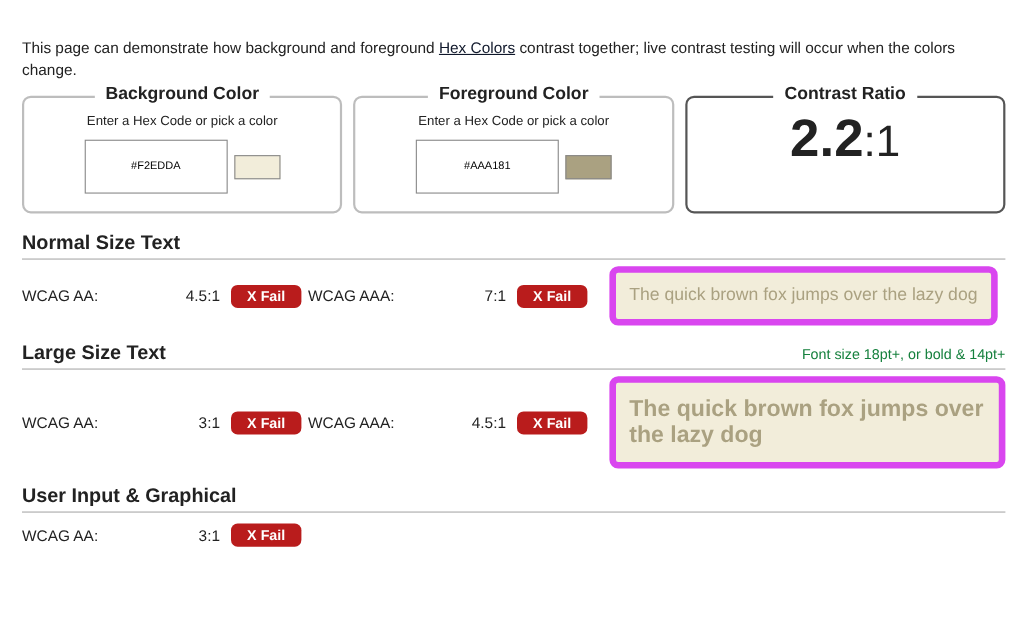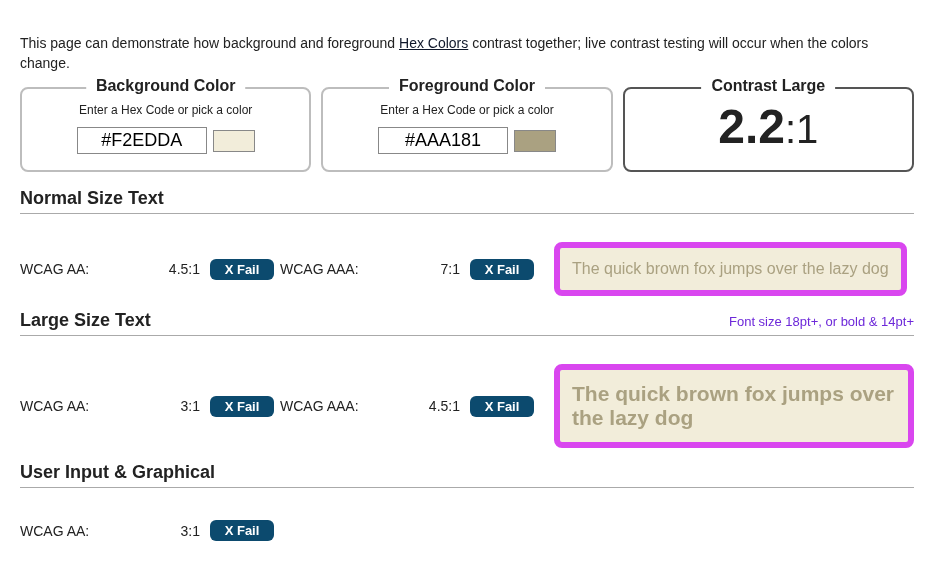--- a/index.html
+++ b/index.html
@@ -34,48 +34,48 @@
     font-size: 16px;
     white-space: nowrap;
   }
   .field-inner { text-align: center; }
   .hint { font-size: 12px; margin: 4px 0 10px; }
   .color-row { display: flex; gap: 6px; justify-content: center; align-items: center; }
   .hex-input {
     width: 130px;
     text-align: center;
     font-family: Verdana, Geneva, sans-serif;
-    font-size: 18px;
-    padding: 2px 4px;
+    font-size: 10px;
+    padding: 18px 4px;
     border: 1px solid #888;
   }
   .swatch {
     width: 42px; height: 22px;
     border: 1px solid #888;
   }
   .ratio-val {
     text-align: center;
     font-weight: bold;
     line-height: 1;
     padding: 4px 0 2px;
   }
   .ratio-val .big { font-size: 48px; }
   .ratio-val .sm  { font-size: 40px; font-weight: normal; }
   .section { margin-top: 14px; }
   .section-head {
     display: flex; justify-content: space-between; align-items: baseline;
-    border-bottom: 1px solid #aaa; margin-bottom: 28px;
+    border-bottom: 1px solid #aaa; margin-bottom: 6px;
   }
   .section-head h2 { font-size: 18px; margin: 0 0 4px 0; font-weight: bold; }
-  .section-note { font-size: 13px; color: #6d28d9; }
+  .section-note { font-size: 13px; color: #15803d; }
   .row { display: flex; align-items: center; margin: 4px 0; }
   .row .lbl { width: 120px; }
   .row .req { width: 70px; text-align: right; padding-right: 10px; }
   .badge {
-    background: #0c4a6e;
+    background: #b91c1c;
     color: #fff;
     border-radius: 6px;
     padding: 3px 12px;
     font-weight: bold;
     font-size: 13px;
     display: inline-block;
     min-width: 64px;
     text-align: center;
   }
   .sample-box {
@@ -139,21 +139,21 @@
     <div class="field-inner">
       <div class="hint">Enter a Hex Code or pick a color</div>
       <div class="color-row">
         <input class="hex-input" value="#AAA181" style="">
         <div class="swatch" style="background:#AAA181"></div>
       </div>
     </div>
   </div>
 
   <div class="fieldset ratio">
-    <div class="legend">Contrast Large</div>
+    <div class="legend">Contrast Ratio</div>
     <div class="ratio-val">
       <span class="big">2.2</span><span class="sm">:1</span>
     </div>
   </div>
 </div>
 
 <div class="section">
   <div class="section-head">
     <h2>Normal Size Text</h2>
   </div>

